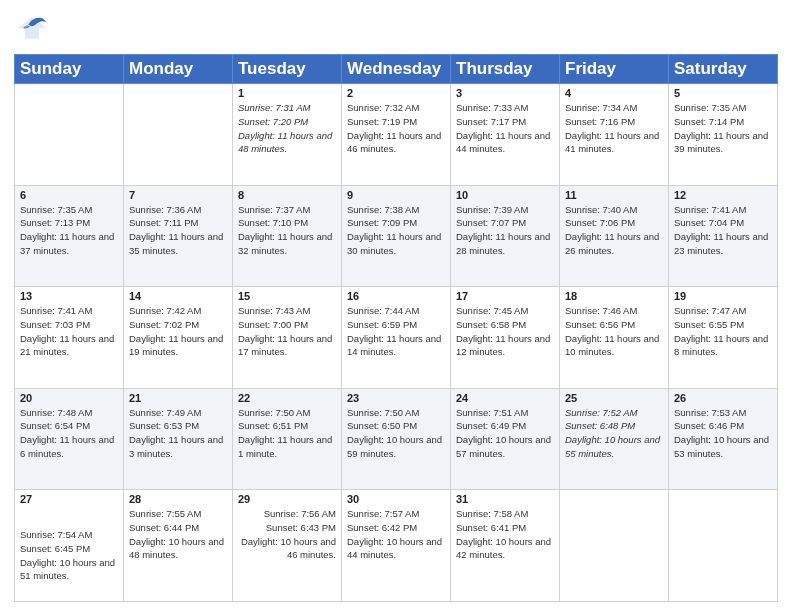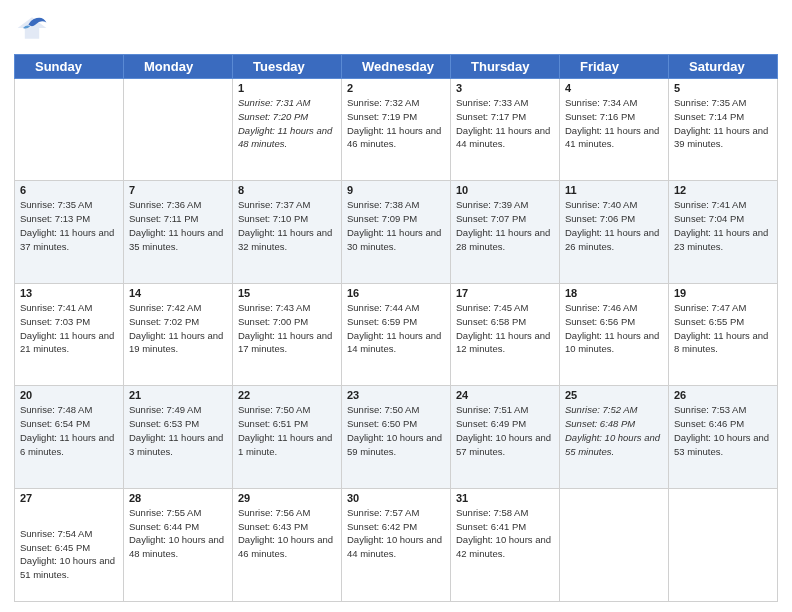--- a/index.html
+++ b/index.html
@@ -52,23 +52,23 @@
     }
     .calendar {
       flex: 1;
       border-collapse: collapse;
       width: 100%;
       table-layout: fixed;
     }
     .calendar th {
       background: #3a6bbf;
       color: #fff;
-      font-size: 13px;
+      font-size: 17px;
       font-weight: bold;
-      padding: 4px 20px;
+      padding: 4px 5px;
       text-align: left;
       border: 1px solid #5a8ad4;
     }
     .calendar td {
       vertical-align: top;
       border: 1px solid #d0d0d0;
       padding: 3px 5px;
       font-size: 9.5px;
       color: #333;
       height: 88px;
@@ -298,21 +298,21 @@
 Daylight: 10 hours and 51 minutes.</div>
           </td>
           <td>
             <span class="day-num">28</span>
             <div class="cell-info" style="white-space: pre-line;">Sunrise: 7:55 AM
 Sunset: 6:44 PM
 Daylight: 10 hours and 48 minutes.</div>
           </td>
           <td>
             <span class="day-num">29</span>
-            <div class="cell-info" style="white-space: pre-line;">Sunrise: 7:56 AM
+            <div class="cell-info" style="white-space: pre-line; text-align: right;">Sunrise: 7:56 AM
 Sunset: 6:43 PM
 Daylight: 10 hours and 46 minutes.</div>
           </td>
           <td>
             <span class="day-num">30</span>
             <div class="cell-info" style="white-space: pre-line;">Sunrise: 7:57 AM
 Sunset: 6:42 PM
 Daylight: 10 hours and 44 minutes.</div>
           </td>
           <td>

